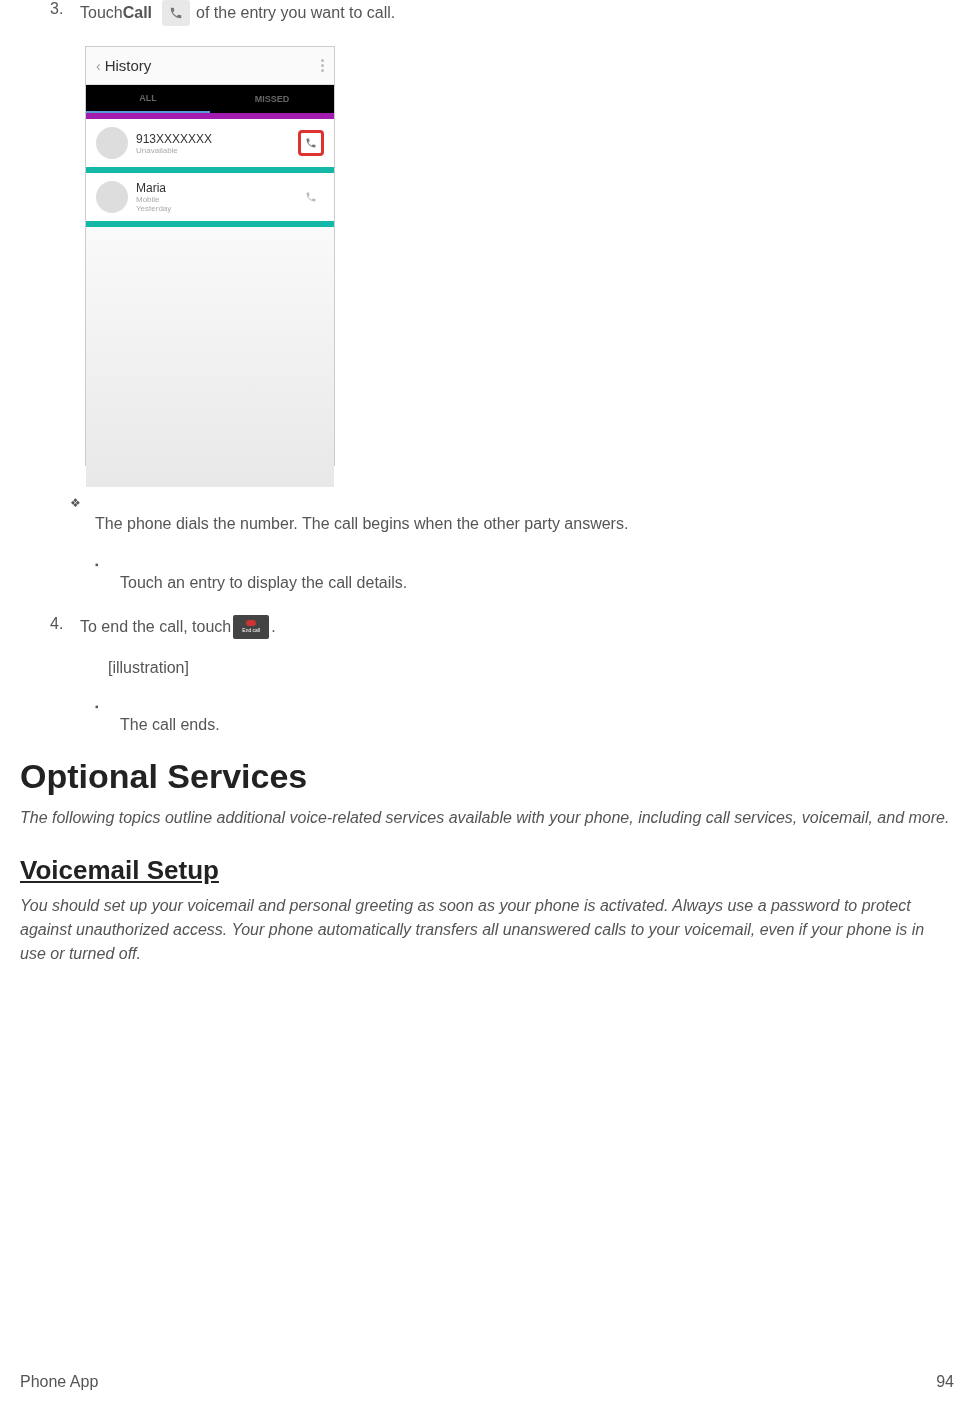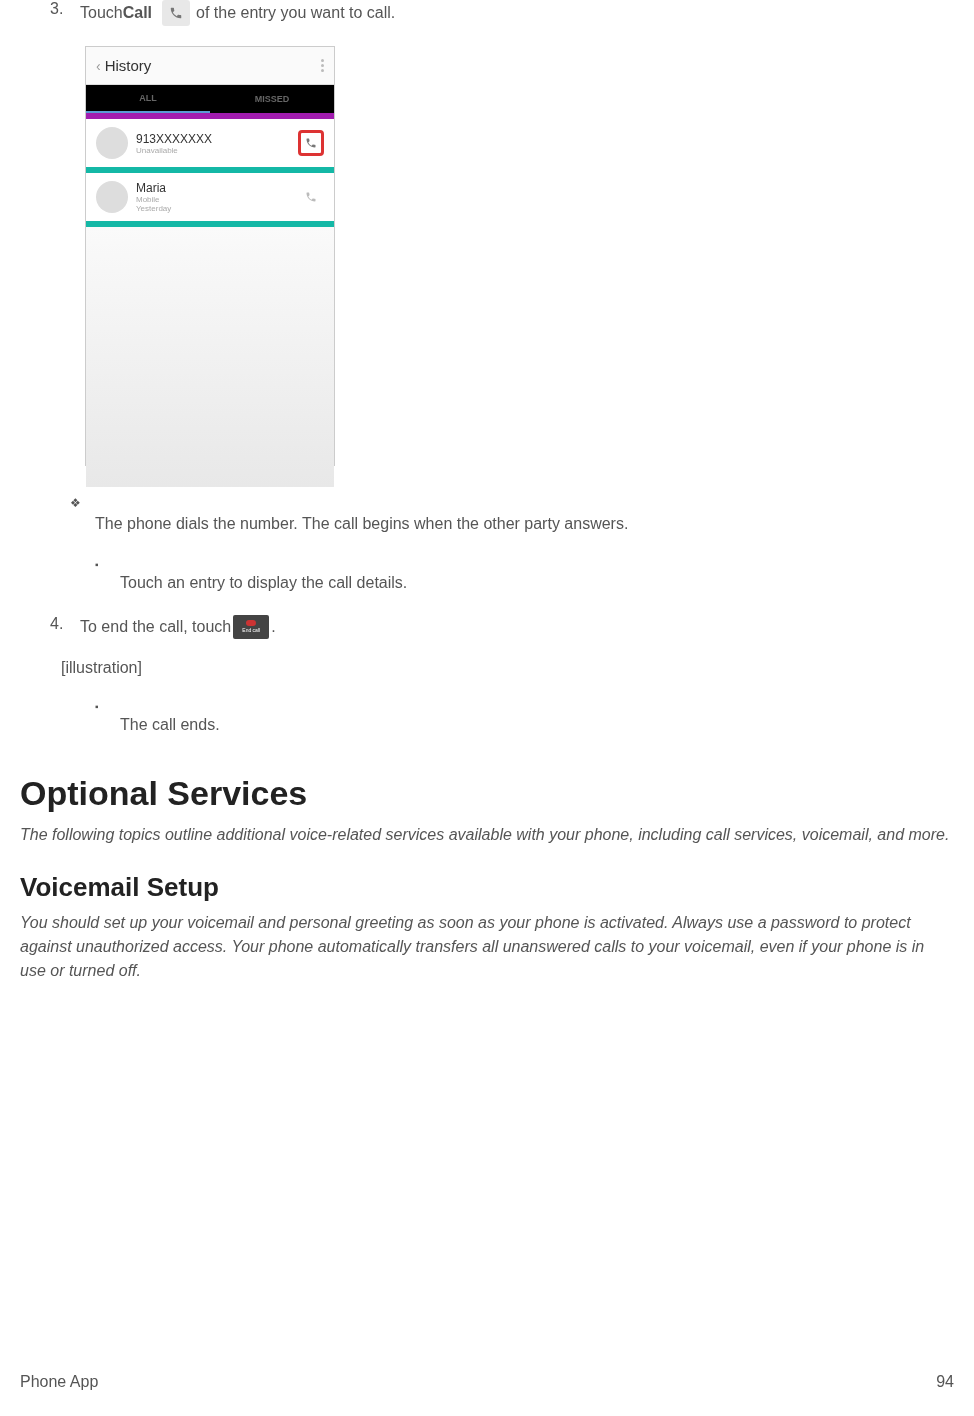--- a/index.html
+++ b/index.html
@@ -190,40 +190,41 @@
     .sub-bullet-text {
       font-size: 16px;
       color: #555;
       line-height: 1.4;
       margin-top: 17px;
     }
     .sub-bullet.indent2 {
       margin-left: 75px;
     }
     .illustration-placeholder {
-      margin-left: 41px;
+      margin-left: 88px;
       font-size: 16px;
       color: #555;
       margin-bottom: 20px;
     }
     h1 {
       font-family: Verdana, Geneva, sans-serif;
       font-size: 34px;
       font-weight: bold;
       color: #222;
       margin-bottom: 10px;
-      margin-top: 38px;
+      margin-top: 21px;
     }
     h2 {
       font-family: Verdana, Geneva, sans-serif;
       font-size: 26px;
       font-weight: bold;
       color: #222;
       margin-bottom: 8px;
       margin-top: 25px;
+      text-decoration: underline;
     }
     .paragraph {
       font-size: 16px;
       color: #555;
       line-height: 1.5;
       margin-bottom: 15px;
       font-style: italic;
     }
     .footer {
       position: absolute;

